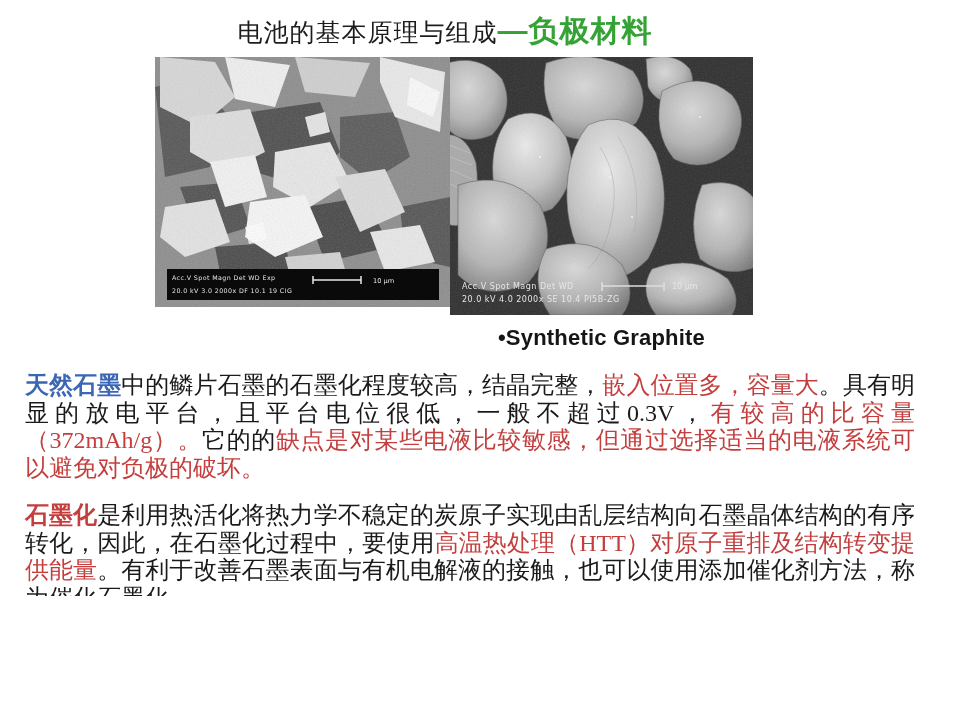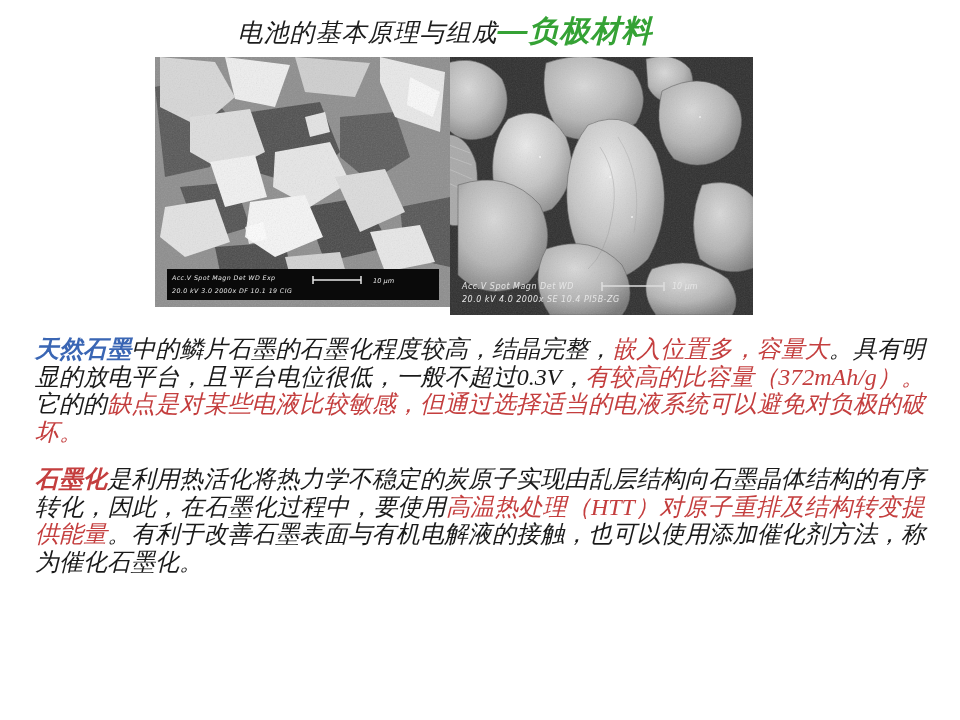--- a/index.html
+++ b/index.html
@@ -1,38 +1,37 @@
 <!DOCTYPE html>
 <html><head>
 <meta charset="utf-8">
 <style>
   html,body{margin:0;padding:0;background:#ffffff;}
   .slide{
     width:960px;height:596px;background:#ffffff;overflow:hidden;position:relative;
     font-family:"Liberation Serif","DejaVu Serif",serif;
-    font-style:italic;
   }
   
   .title-row{margin-top:14px;text-align:center;padding-right:70px;white-space:nowrap;line-height:34px;}
   .title-main{font-size:25px;color:#1c1c1c;letter-spacing:1px;}
   .title-accent{
     font-size:30px;font-weight:bold;letter-spacing:1px;
     font-family:"Liberation Sans","DejaVu Sans",sans-serif;
   }
   
   .images-row{display:flex;align-items:flex-start;margin:4px 0 0 155px;}
   figure{margin:0;}
   .sem{display:block;background:#555;}
   .sem text{font-family:"DejaVu Sans","Liberation Sans",sans-serif;fill:#e6e6e6;}
   figcaption{
     margin-top:10px;text-align:center;color:#151515;letter-spacing:.2px;
     font-family:"Liberation Sans","DejaVu Sans",sans-serif;font-weight:bold;font-size:22px;
   }
   
-  .body-text{margin:21px 35px 0 35px;width:890px;}
+  .body-text{margin:21px 35px 0 25px;width:890px;}
   .body-par{margin:0 0 20px 0;font-size:24px;line-height:27.5px;text-align:justify;color:#1a1a1a;}
   .body-par.p2{margin-bottom:5px;}
   .body-par.p3{margin-bottom:0;}
 </style>
 </head>
 <body>
 
 <div class="slide">
 
   <div class="title-row">
@@ -125,20 +124,21 @@
           <circle cx="250" cy="60" r="1.1" fill="#eeeeee" stroke="none"></circle>
         </g>
         <rect width="303" height="258" filter="url(#nR)" opacity="0.15"></rect>
         <g>
           <text x="12" y="232" font-size="8" letter-spacing="0.5" fill="#e0e0e0">Acc.V  Spot Magn    Det  WD</text>
           <path d="M152,225 v9 M152,229 h62 M214,225 v9" stroke="#dddddd" stroke-width="1.6" fill="none"></path>
           <text x="222" y="232" font-size="8" fill="#e6e6e6">10 µm</text>
           <text x="12" y="245" font-size="8" letter-spacing="0.5" fill="#d6d6d6">20.0 kV 4.0  2000x   SE  10.4  PI5B-ZG</text>
         </g>
       </svg>
+      <figcaption>•Synthetic Graphite</figcaption>
     </figure>
   </div>
 
   <div class="body-text" id="paragraphs">
       <p class="body-par p1"><span style="color: rgb(58, 102, 180); font-weight: bold;">天然石墨</span><span style="color: rgb(26, 26, 26);">中的鳞片石墨的石墨化程度较高，结晶完整，</span><span style="color: rgb(196, 62, 62);">嵌入位置多，容量大</span><span style="color: rgb(26, 26, 26);">。具有明显的放电平台，且平台电位很低，一般不超过0.3V，</span><span style="color: rgb(196, 62, 62);">有较高的比容量（372mAh/g）。</span><span style="color: rgb(26, 26, 26);">它的的</span><span style="color: rgb(196, 62, 62);">缺点是对某些电液比较敏感，但通过选择适当的电液系统可以避免对负极的破坏。</span></p>
       <p class="body-par p3"><span style="color: rgb(196, 62, 62); font-weight: bold;">石墨化</span><span style="color: rgb(26, 26, 26);">是利用热活化将热力学不稳定的炭原子实现由乱层结构向石墨晶体结构的有序转化，因此，在石墨化过程中，要使用</span><span style="color: rgb(196, 62, 62);">高温热处理（HTT）对原子重排及结构转变提供能量</span><span style="color: rgb(26, 26, 26);">。有利于改善石墨表面与有机电解液的接触，也可以使用添加催化剂方法，称为催化石墨化。</span></p>
     </div>
 
 </div>
 

